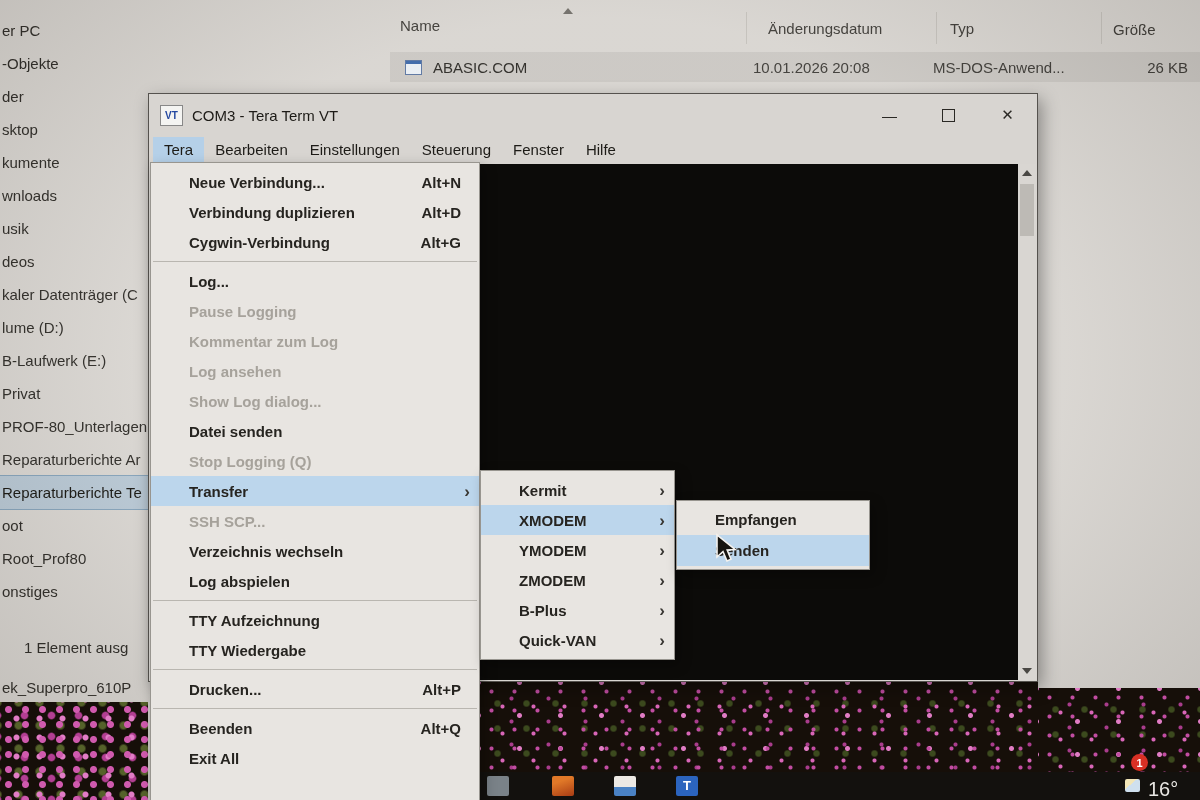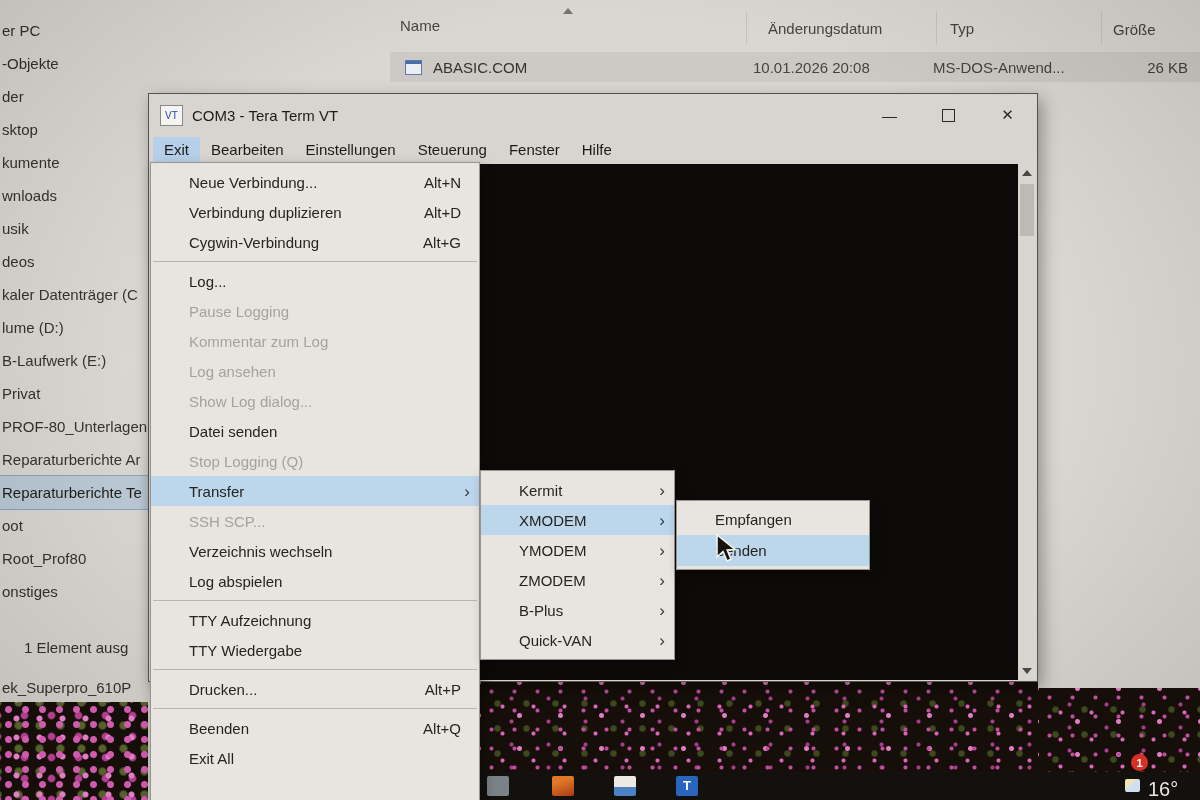--- a/index.html
+++ b/index.html
@@ -41,40 +41,40 @@
   .tb-icon{position:absolute;top:4px;width:22px;height:20px;border-radius:2px;}
   .badge{width:17px;height:17px;border-radius:50%;background:#d83024;color:#fff;
     font-size:11px;display:flex;align-items:center;justify-content:center;font-weight:bold;}
   .temp-text{color:#e8e6e2;font-size:20px;}
 
   
   .tt-window{left:148px;top:93px;width:890px;height:589px;background:#d8d5d1;
     border:1px solid #55524e;box-sizing:border-box;box-shadow:4px 6px 16px rgba(0,0,0,.35);}
   .tt-titlebar{height:42px;display:flex;align-items:center;padding-left:11px;}
   .vt-icon{width:21px;height:19px;background:#f4f4f2;border:1px solid #888;color:#2448a0;
-    font-size:10px;font-weight:normal;display:flex;align-items:center;justify-content:center;margin-right:9px;}
+    font-size:10px;font-weight:bold;display:flex;align-items:center;justify-content:center;margin-right:9px;}
   .tt-title{font-size:15px;color:#1d1b17;flex:1;white-space:nowrap;}
   .win-btn{width:59px;height:42px;display:flex;align-items:center;justify-content:center;
     font-size:15px;color:#2a2824;}
   .max-box{width:11px;height:11px;border:1px solid #2a2824;display:block;}
   .tt-menubar{height:27px;display:flex;align-items:center;padding-left:4px;}
   .mb-item{padding:0 11px;height:25px;line-height:25px;font-size:15px;color:#1d1b17;white-space:nowrap;}
   .mb-item.hl{background:#b5d0e8;}
   .tt-client{position:absolute;left:1px;right:1px;top:70px;bottom:1px;background:#0c0b09;}
   .tt-scroll{position:absolute;right:0;top:0;bottom:0;width:18px;background:#d9d6d2;}
   .scr-btn{position:absolute;left:0;width:18px;height:18px;display:flex;align-items:center;justify-content:center;}
   .tri-up{width:0;height:0;border-left:5px solid transparent;border-right:5px solid transparent;border-bottom:6px solid #4a4844;}
   .tri-down{width:0;height:0;border-left:5px solid transparent;border-right:5px solid transparent;border-top:6px solid #4a4844;}
   .scr-thumb{position:absolute;left:2px;top:20px;width:14px;height:52px;background:#bdbab5;}
 
   
   .menu{background:#e8e5e1;border:1px solid #98958f;box-shadow:4px 5px 12px rgba(0,0,0,.30);
     padding:4px 0;box-sizing:border-box;}
   .mi{height:30px;display:flex;align-items:center;padding:0 18px 0 38px;font-size:15px;
-    color:#262420;position:relative;white-space:nowrap;}
+    color:#262420;position:relative;white-space:nowrap;font-weight:bold;}
   .mi .lbl{flex:1;}
   .mi .sc{margin-left:18px;}
   .mi.dis{color:#a6a29b;}
   .mi.hl{background:#bcd6ec;}
   .mi .arrow{position:absolute;right:9px;font-size:17px;color:#3a3834;line-height:1;}
   .sep{height:1px;background:#b9b6b0;margin:4px 2px;}
   .mi2{height:31px;justify-content:flex-end;}
 
   .cursor{pointer-events:none;}
   .vignette{left:0;top:0;width:1200px;height:800px;pointer-events:none;
@@ -148,21 +148,21 @@
           <span>—</span>
         </span>
       <span class="win-btn">
           <span class="max-box"></span>
         </span>
       <span class="win-btn">
           <span>✕</span>
         </span>
     </div>
     <div class="tt-menubar">
-      <span class="mb-item hl">Exit</span>
+      <span class="mb-item hl">Tera</span>
       <span class="mb-item">Bearbeiten</span>
       <span class="mb-item">Einstellungen</span>
       <span class="mb-item">Steuerung</span>
       <span class="mb-item">Fenster</span>
       <span class="mb-item">Hilfe</span>
     </div>
     <div class="tt-client">
       <div class="tt-scroll">
         <div class="scr-btn" style="top:0;">
             <span class="tri-up"></span>

